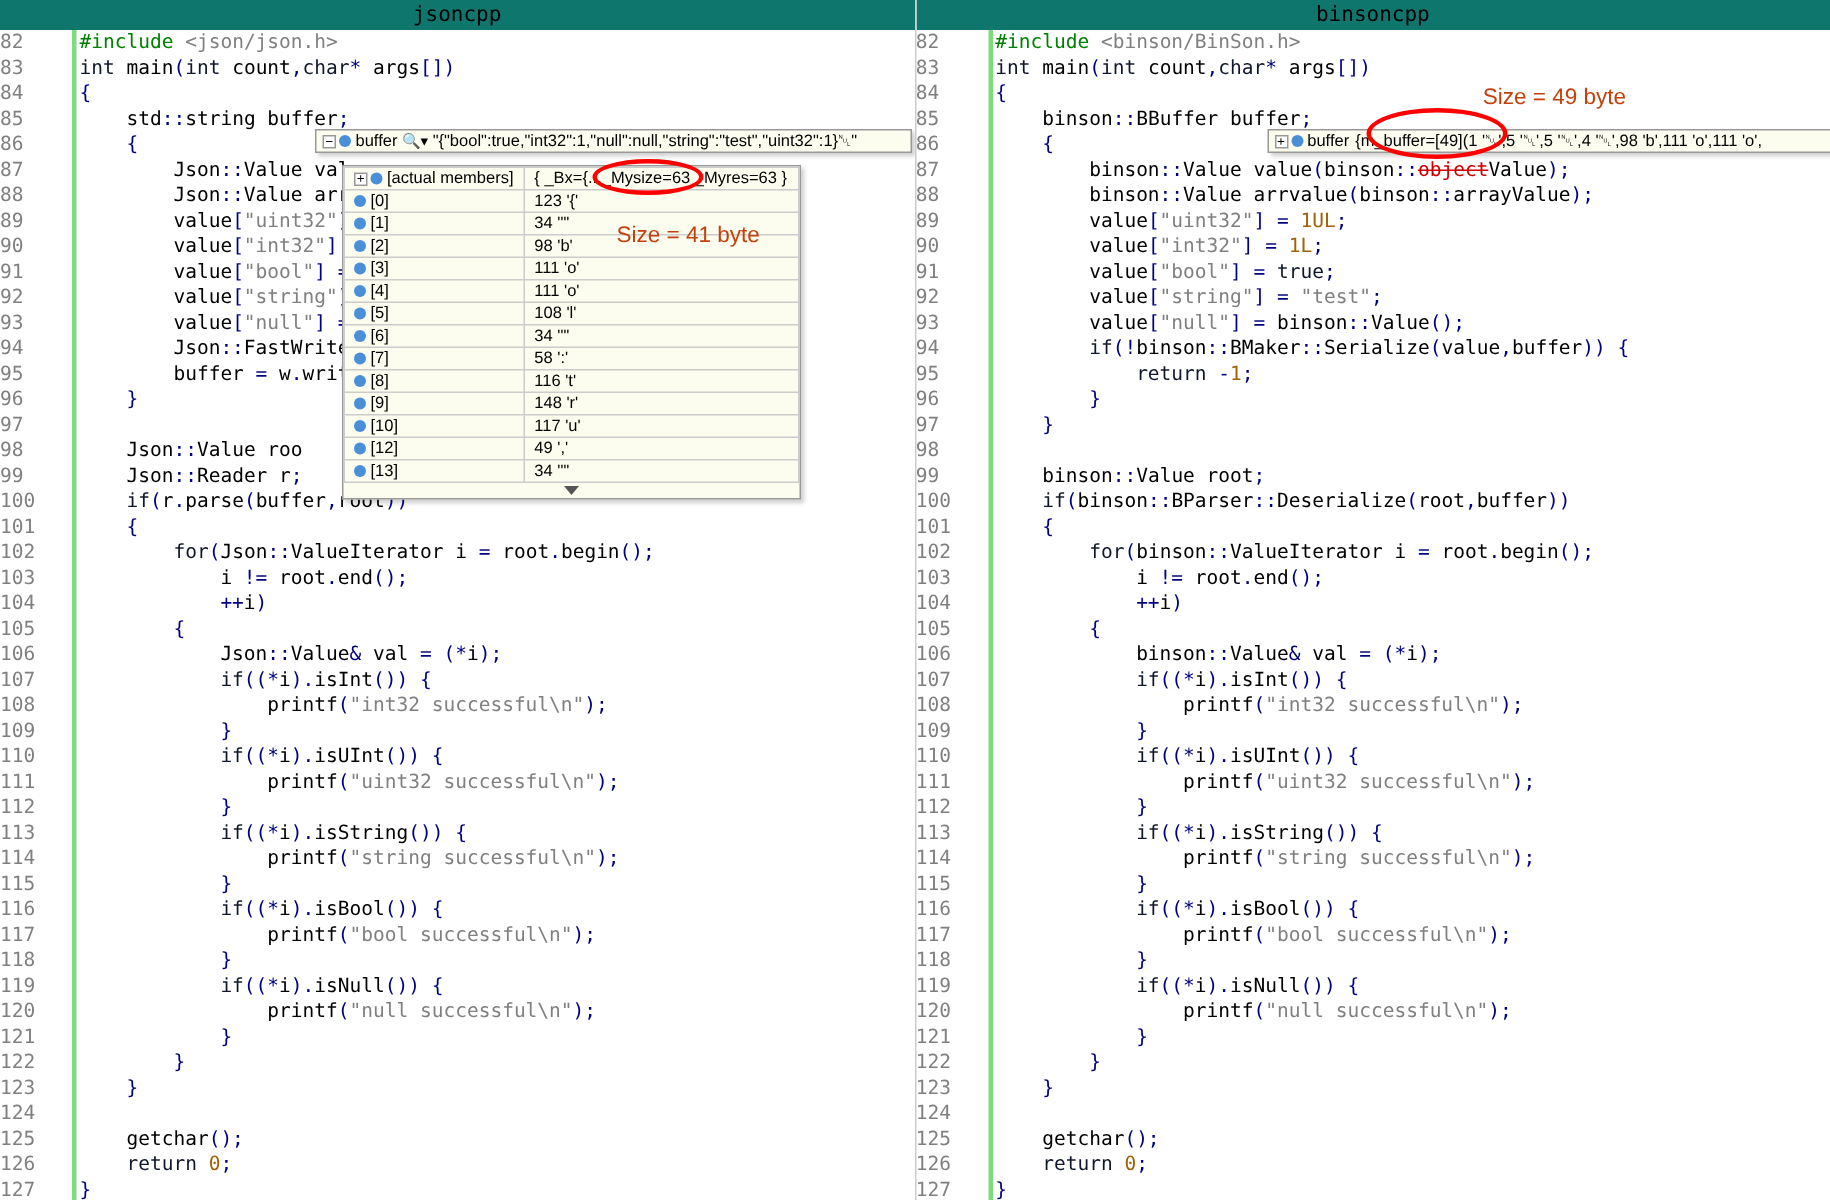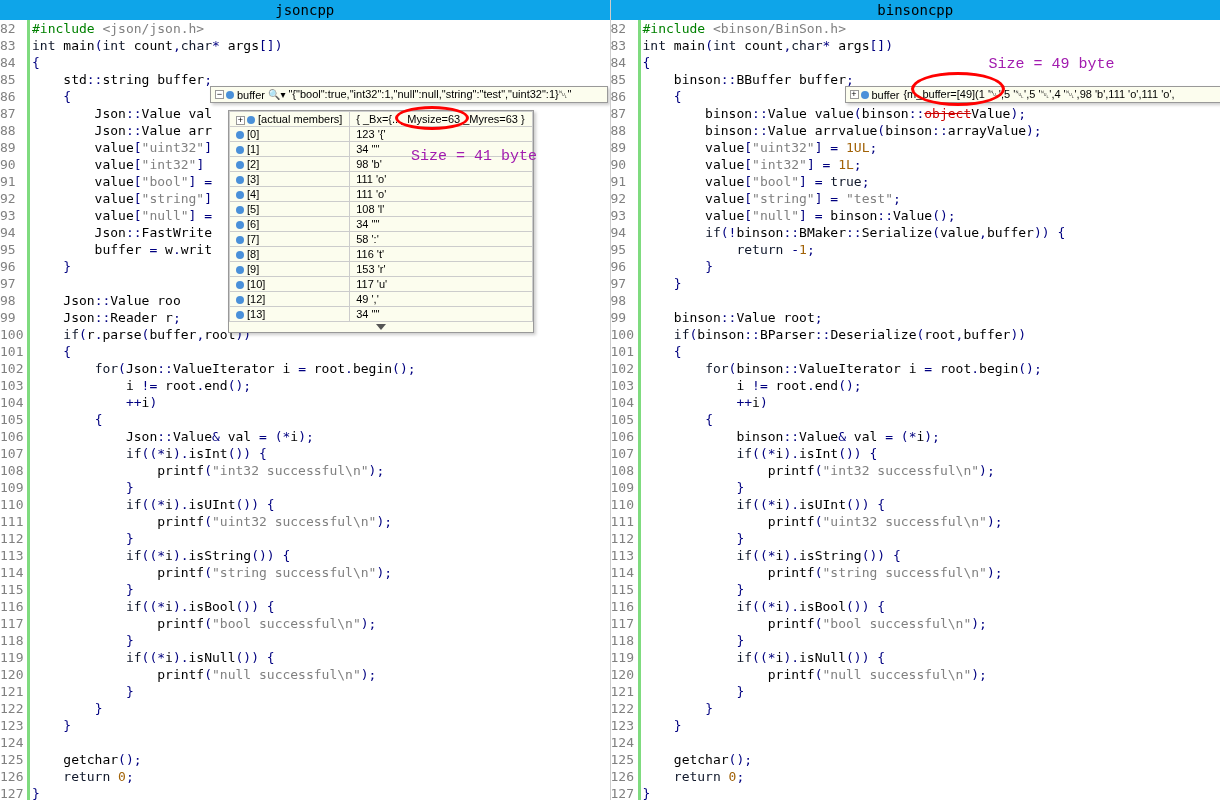--- a/index.html
+++ b/index.html
@@ -1,40 +1,40 @@
 <!DOCTYPE html>
 <html><head>
 <meta charset="utf-8">
 <style>
 * { margin: 0; padding: 0; box-sizing: border-box; }
 body { font-family: monospace; font-size: 13px; background: #fff; width: 1220px; height: 800px; overflow: hidden; }
 .split { display: flex; width: 100%; height: 100%; }
 .pane { flex: 1; border-right: 1px solid #ccc; position: relative; overflow: hidden; }
 .pane:last-child { border-right: none; }
-.title { text-align: center; font-weight: normal; font-size: 14px; padding: 2px 0; background: #0ea5e9; }
+.title { text-align: center; font-weight: normal; font-size: 14px; padding: 2px 0; background: #0f766e; }
 .editor { display: flex; height: calc(100% - 20px); position: relative; }
-.gutter { width: 30px; text-align: left; padding-right: 18px; color: #808080; user-select: none; border-right: 3px solid #7fdb7f; line-height: 17px; }
+.gutter { width: 51px; text-align: left; padding-right: 18px; color: #808080; user-select: none; border-right: 3px solid #7fdb7f; line-height: 17px; }
 .code { flex: 1; padding-left: 2px; white-space: pre; position: relative; line-height: 17px; overflow: hidden; }
 .ln { height: 17px; }
 .kw { color: #0f172a; }
 .pp { color: #008000; }
 .inc { color: #808080; }
 .str { color: #808080; }
 .num { color: #a16207; }
 .op { color: #000080; }
 
 .tooltip { position: absolute; background: #fcfdee; border: 1px solid #999; font-size: 11px; font-family: sans-serif; box-shadow: 2px 2px 3px rgba(0,0,0,.2); z-index: 5; }
 .tooltip-row { display: flex; align-items: center; padding: 1px 4px; white-space: nowrap; }
 .tooltip-mag { font-size: 10px; }
 .tooltip table { border-collapse: collapse; width: 100%; }
 .tooltip td { border: 1px solid #ccc; padding: 1px 6px; font-size: 11px; }
 .triangle-down { width: 0; height: 0; border-left: 5px solid transparent; border-right: 5px solid transparent; border-top: 6px solid #555; margin: 2px auto; }
 
 .annot-circle { position: absolute; border: 3px solid #ff0000; border-radius: 50%; z-index: 10; pointer-events: none; }
-.annot-text { position: absolute; color: #a21caf; font-family: Liberation Mono, monospace; font-size: 15px; z-index: 10; pointer-events: none; white-space: nowrap; }
+.annot-text { position: absolute; color: #c2410c; font-family: Liberation Sans, sans-serif; font-size: 15px; z-index: 10; pointer-events: none; white-space: nowrap; }
 
 .expand-box { display:inline-block; width:9px; height:9px; border:1px solid #999; text-align:center; line-height:7px; font-size:9px; background:#fff; margin-right:2px; vertical-align:middle;}
 .blue-dot { display:inline-block; width:8px; height:8px; background:#4a90d9; border-radius:50%; margin-right:3px; vertical-align:middle; }
 .strike { text-decoration: line-through; }
 </style>
 </head>
 <body>
 
 <div class="split">
 
@@ -142,21 +142,21 @@
             <tr>
               <td><span class="blue-dot"></span>[7]</td>
               <td>58 ':'</td>
             </tr>
             <tr>
               <td><span class="blue-dot"></span>[8]</td>
               <td>116 't'</td>
             </tr>
             <tr>
               <td><span class="blue-dot"></span>[9]</td>
-              <td>153 'r'</td>
+              <td>148 'r'</td>
             </tr>
             <tr>
               <td><span class="blue-dot"></span>[10]</td>
               <td>117 'u'</td>
             </tr>
             <tr>
               <td><span class="blue-dot"></span>[12]</td>
               <td>49 ','</td>
             </tr>
             <tr>

